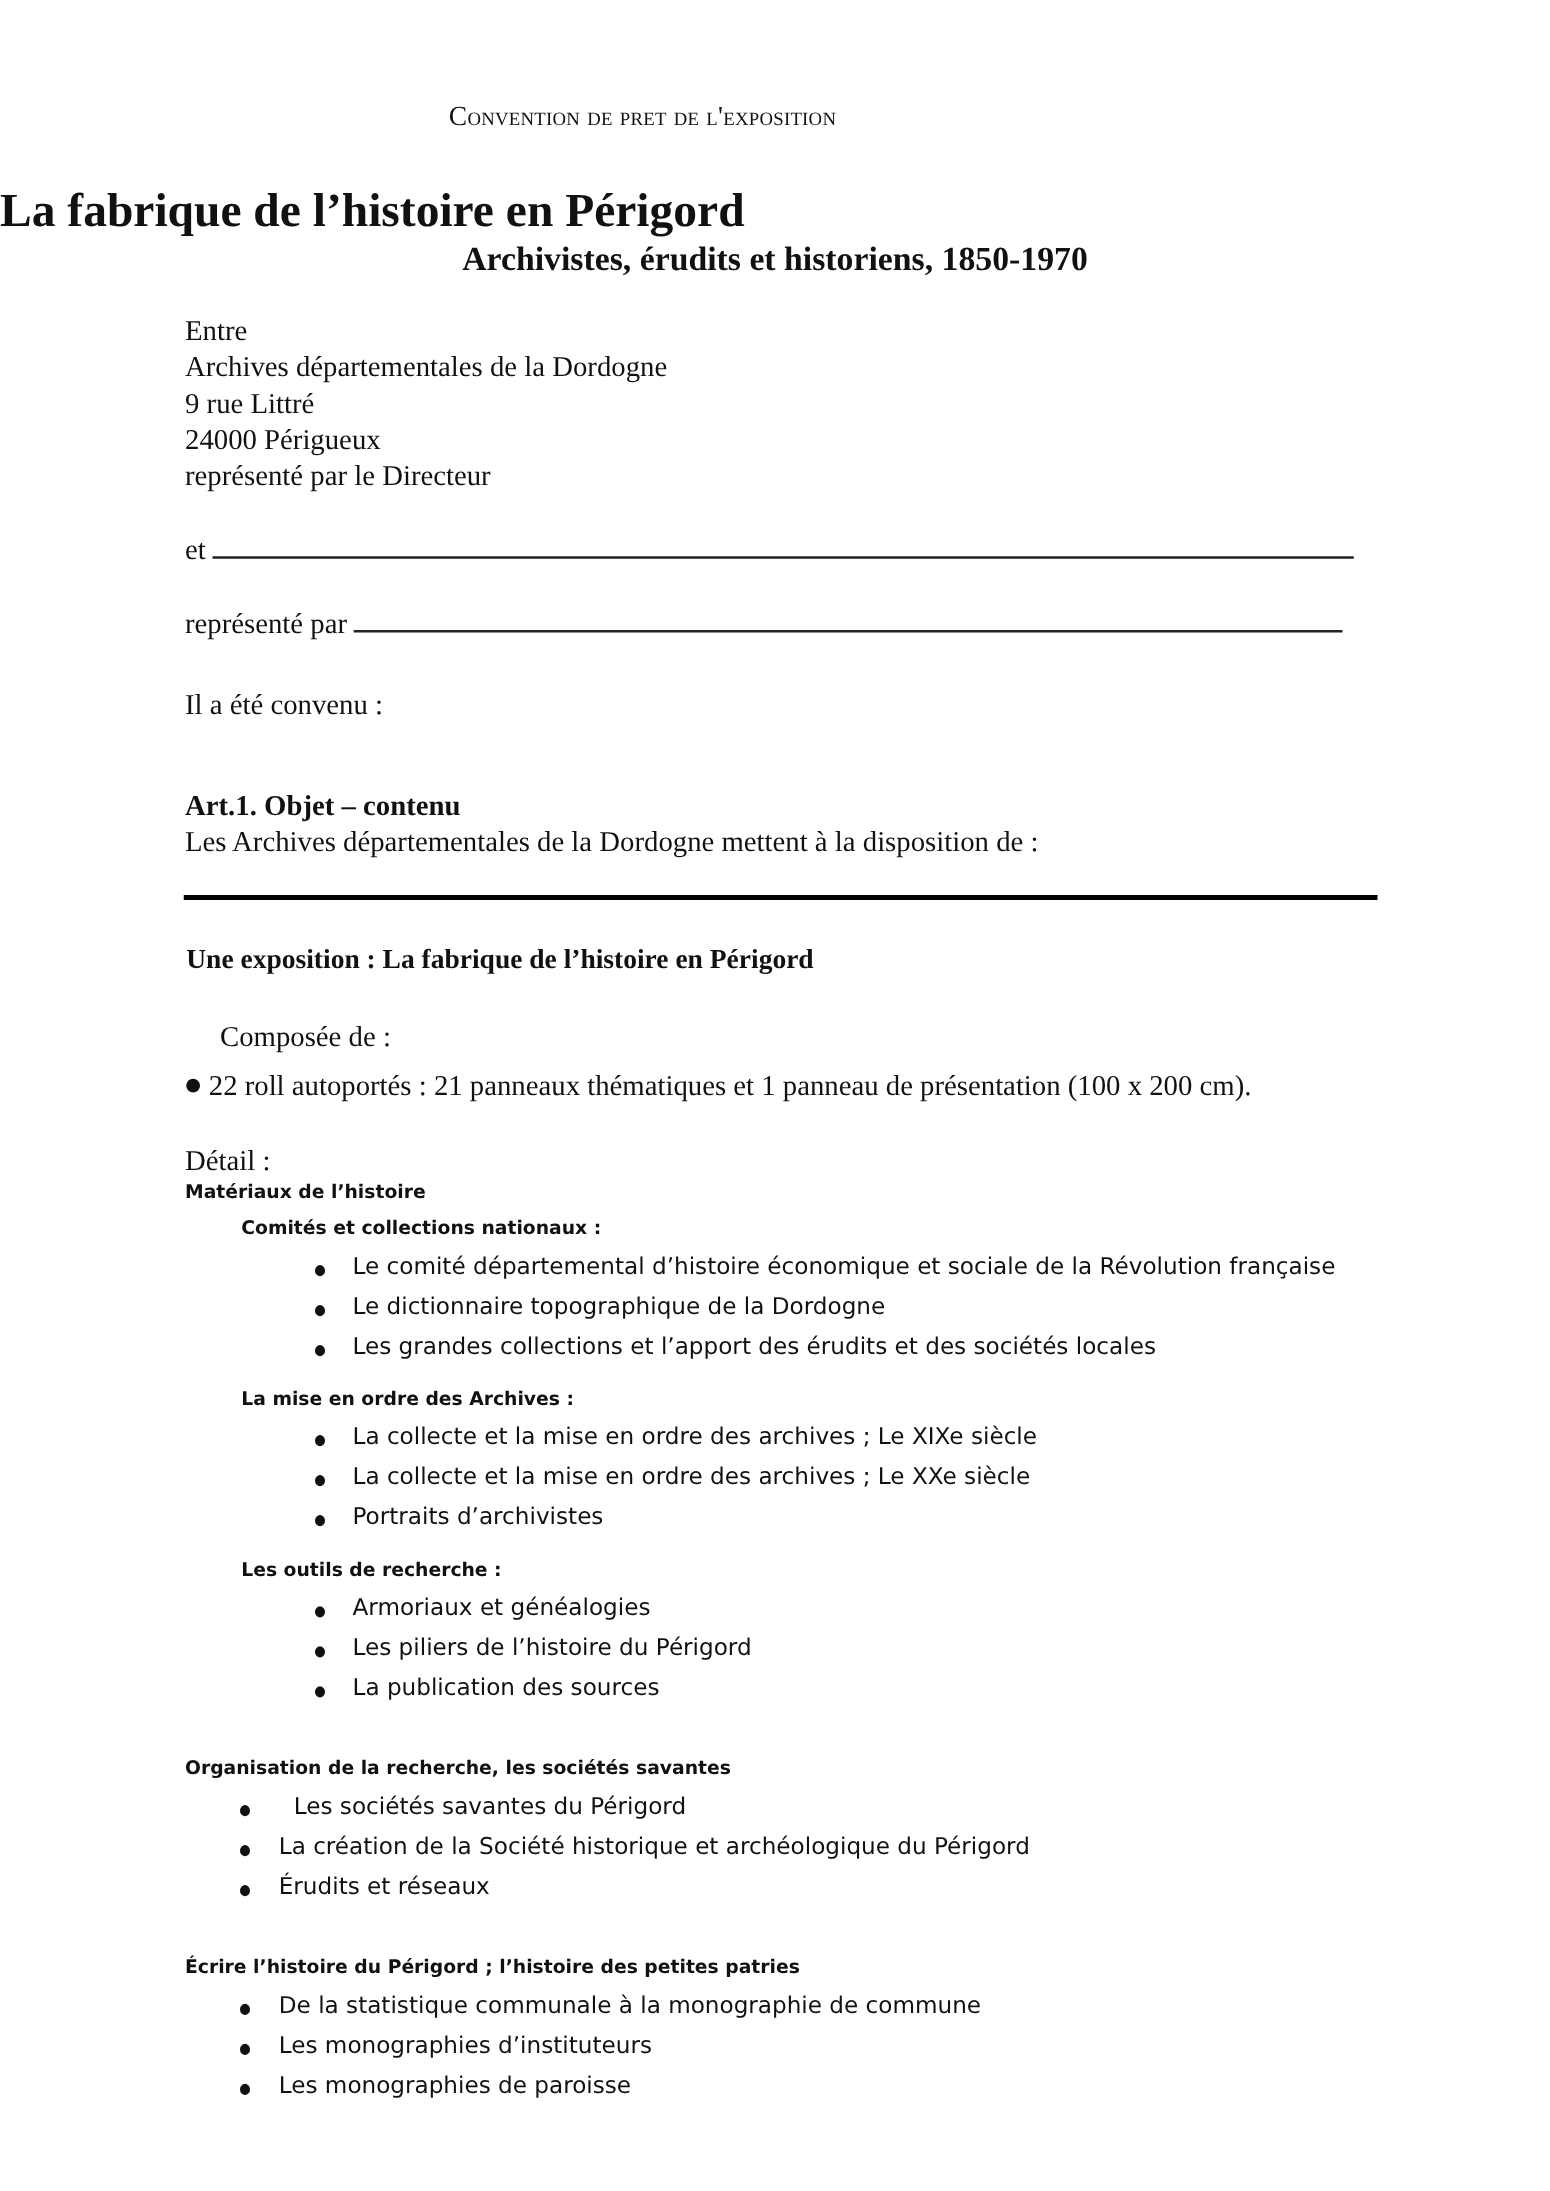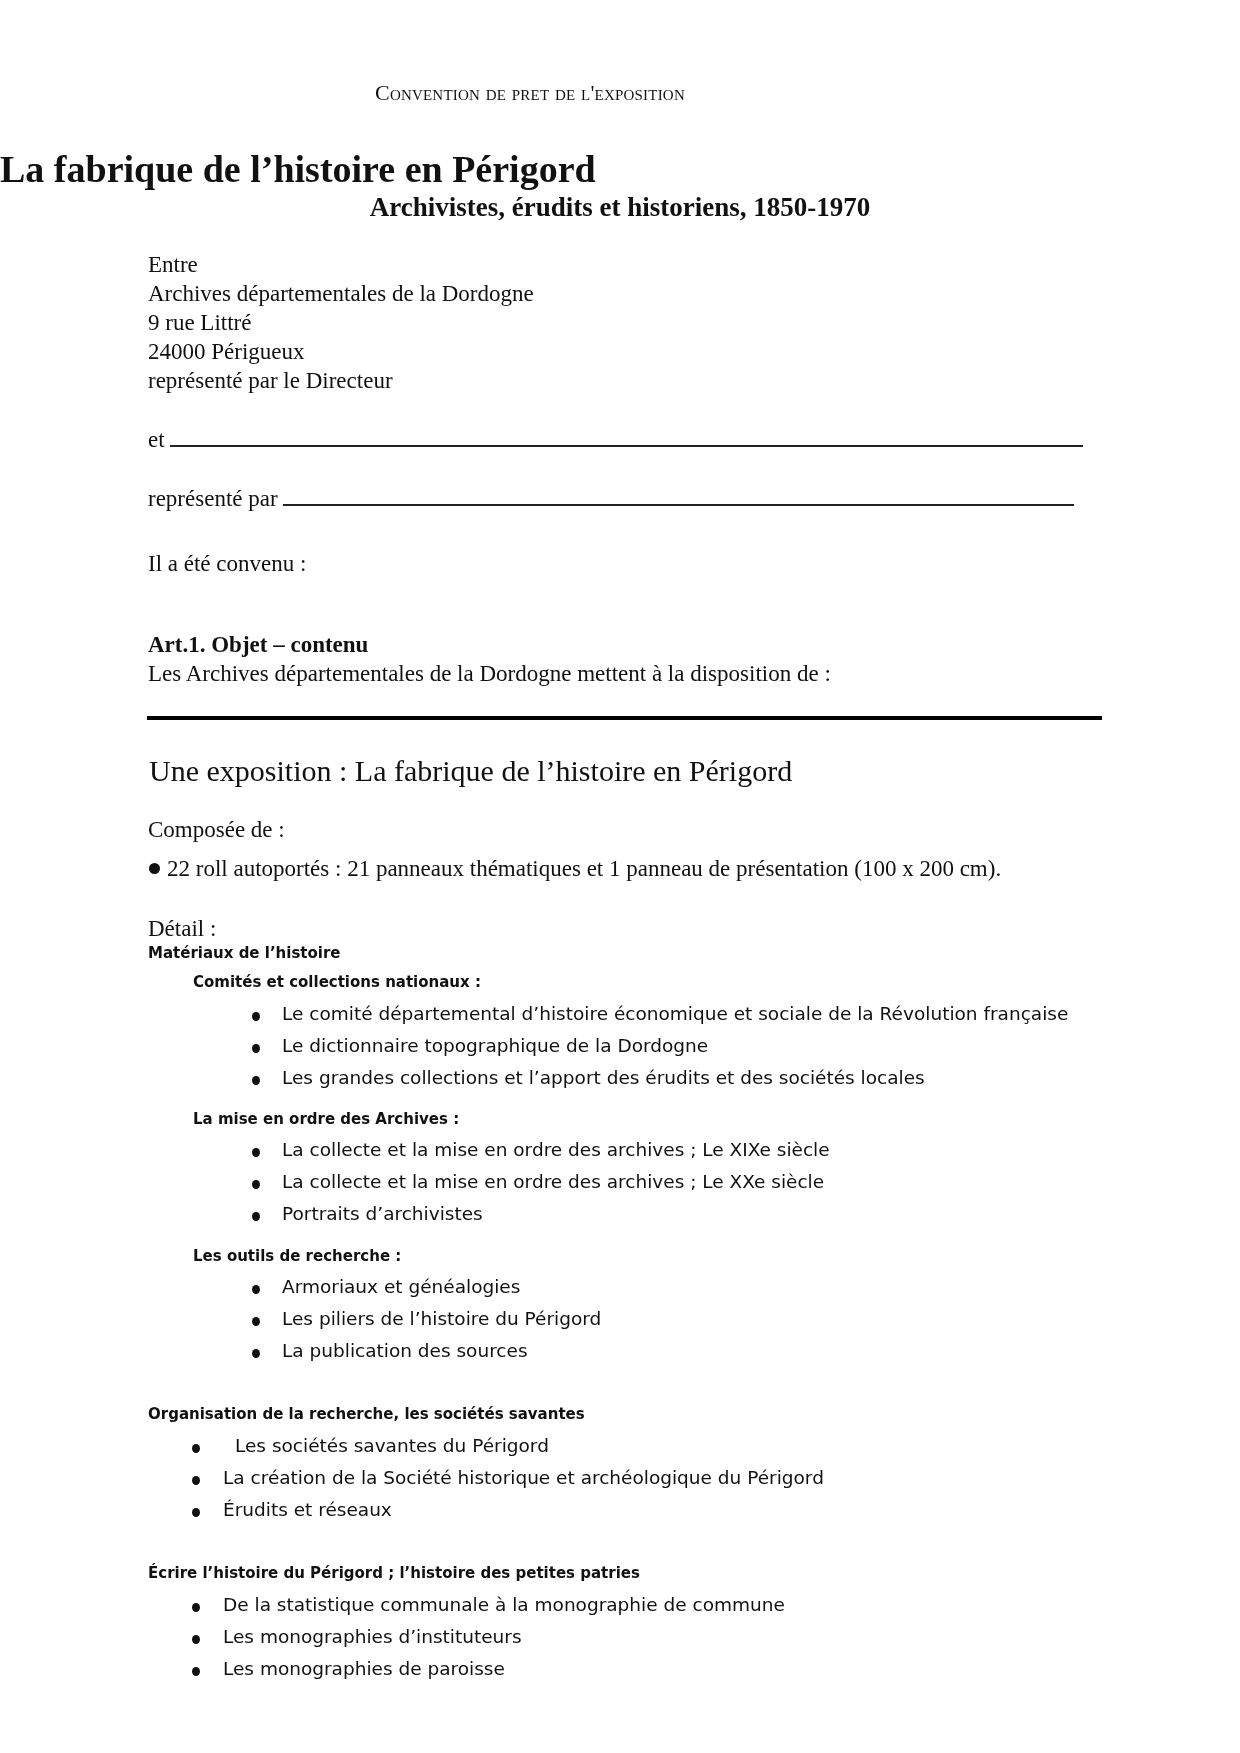--- a/index.html
+++ b/index.html
@@ -1,25 +1,25 @@
 <!DOCTYPE html>
 <html><head>
 <meta charset="utf-8">
 <style>
   html, body { margin: 0; padding: 0; background: #ffffff; }
   body { width: 1240px; height: 1753px; position: relative; overflow: hidden; color: #111; }
   .serif { font-family: "Liberation Serif", "DejaVu Serif", serif; }
   .abs { position: absolute; white-space: nowrap; }
-  .kicker { left: 0; width: 1028px; text-align: center; top: 80px; font-size: 22px; font-variant: small-caps; letter-spacing: 0.2px; padding-left: 16px; }
+  .kicker { left: 0; width: 1028px; text-align: center; top: 80px; font-size: 22px; font-variant: small-caps; letter-spacing: 0.2px; }
   .title { left: 0; width: 1240px; text-align: left; top: 147px; font-size: 38px; font-weight: bold; }
   .subtitle { left: 0; width: 1240px; text-align: center; top: 192px; font-size: 27px; font-weight: bold; }
   .para { font-size: 23px; line-height: 29px; left: 148px; }
   .line-field { display: inline-block; border-bottom: 2px solid #222; vertical-align: baseline; height: 18px; }
   .heavy-rule { left: 147px; width: 955px; height: 4px; background: #000; top: 716px; }
-  .h2 { left: 149px; top: 754px; font-size: 30px; font-weight: normal; }
+  .h2 { left: 149px; top: 754px; font-size: 22px; font-weight: bold; }
   .sans-bold { font-family: "DejaVu Sans", "Liberation Sans", sans-serif; font-weight: bold; font-size: 15px; }
   .sans-reg { font-family: "DejaVu Sans", "Liberation Sans", sans-serif; font-size: 18.5px; }
   .bullet-dot { position: absolute; width: 8px; height: 9px; border-radius: 50%; background: #111; }
   .dot-big { width: 11px; height: 11px; }
 </style>
 </head>
 <body>
 
 <div class="abs serif kicker">Convention de pret de l'exposition</div>
 <div class="abs serif title">La fabrique de l’histoire en Périgord</div>
@@ -40,21 +40,21 @@
   <span class="line-field" style="width:791px;"><span></span></span>
 </div>
 
 <div class="abs serif para" style="top:549px;">Il a été convenu :</div>
 <div class="abs serif para" style="top:630px; font-weight:bold;">Art.1. Objet – contenu</div>
 <div class="abs serif para" style="top:659px;">Les Archives départementales de la Dordogne mettent à la disposition de :</div>
 
 <div class="abs heavy-rule"></div>
 
 <div class="abs serif h2">Une exposition : La fabrique de l’histoire en Périgord</div>
-<div class="abs serif para" style="top:815px;">Composée de :</div>
+<div class="abs serif para" style="top:815px;margin-left:28px;">Composée de :</div>
 <div class="bullet-dot dot-big" style="left:149px; top:863px;"></div>
 <div class="abs serif para" style="top:854px; left:167px;">22 roll autoportés : 21 panneaux thématiques et 1 panneau de présentation (100 x 200 cm).</div>
 
 <div class="abs serif para" style="top:914px;">Détail :</div>
 
 <div class="abs sans-bold" style="left:148px; top:944px;">Matériaux de l’histoire</div>
 <div class="abs sans-bold" style="left:193px; top:973px;">Comités et collections nationaux :</div>
 
 <div class="bullet-dot" style="left:252px; top:1012px;"></div>
 <div class="abs sans-reg" style="left:282px; top:1003px;">Le comité départemental d’histoire économique et sociale de la Révolution française</div>

